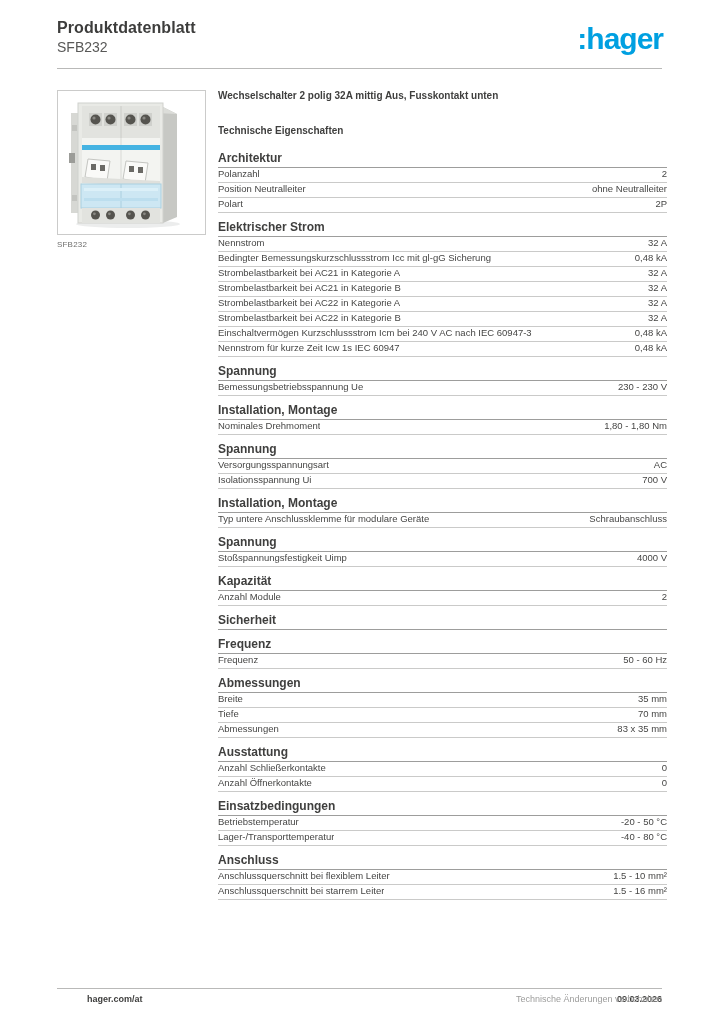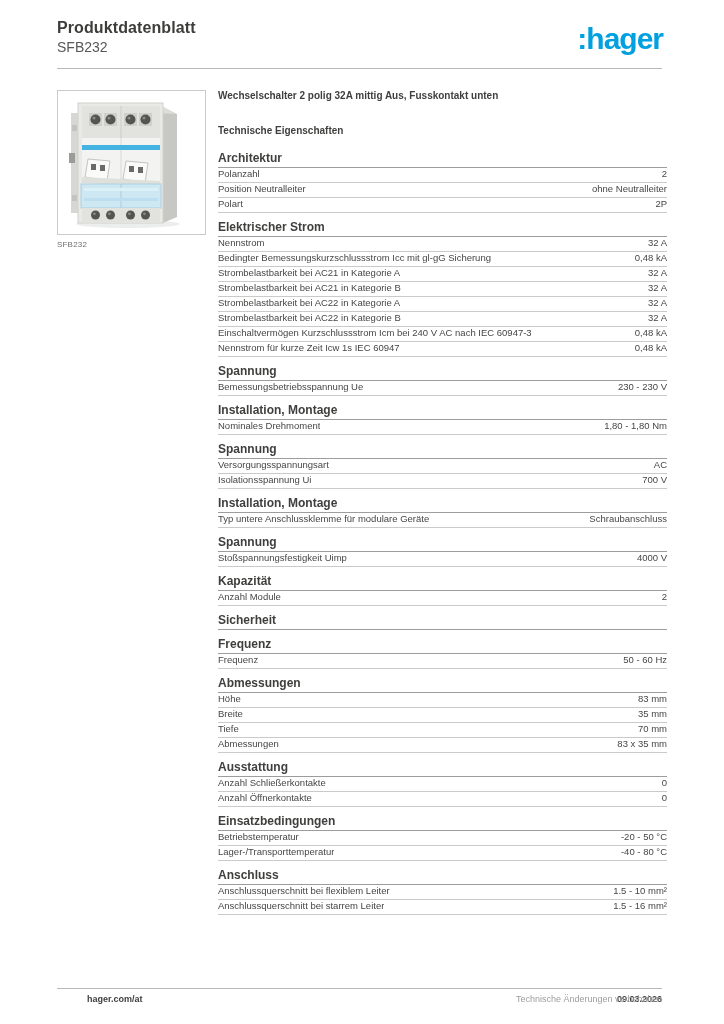--- a/index.html
+++ b/index.html
@@ -212,24 +212,20 @@
         <div class="section">
           <div class="sec-h">Frequenz</div>
           <div class="trow">
             <div class="tlabel">Frequenz</div>
             <div class="tvalue">50 - 60 Hz</div>
           </div>
         </div>
         <div class="section">
           <div class="sec-h">Abmessungen</div>
           <div class="trow">
-            <div class="tlabel">Höhe</div>
-            <div class="tvalue">83 mm</div>
-          </div>
-          <div class="trow">
             <div class="tlabel">Breite</div>
             <div class="tvalue">35 mm</div>
           </div>
           <div class="trow">
             <div class="tlabel">Tiefe</div>
             <div class="tvalue">70 mm</div>
           </div>
           <div class="trow">
             <div class="tlabel">Abmessungen</div>
             <div class="tvalue">83 x 35 mm</div>

